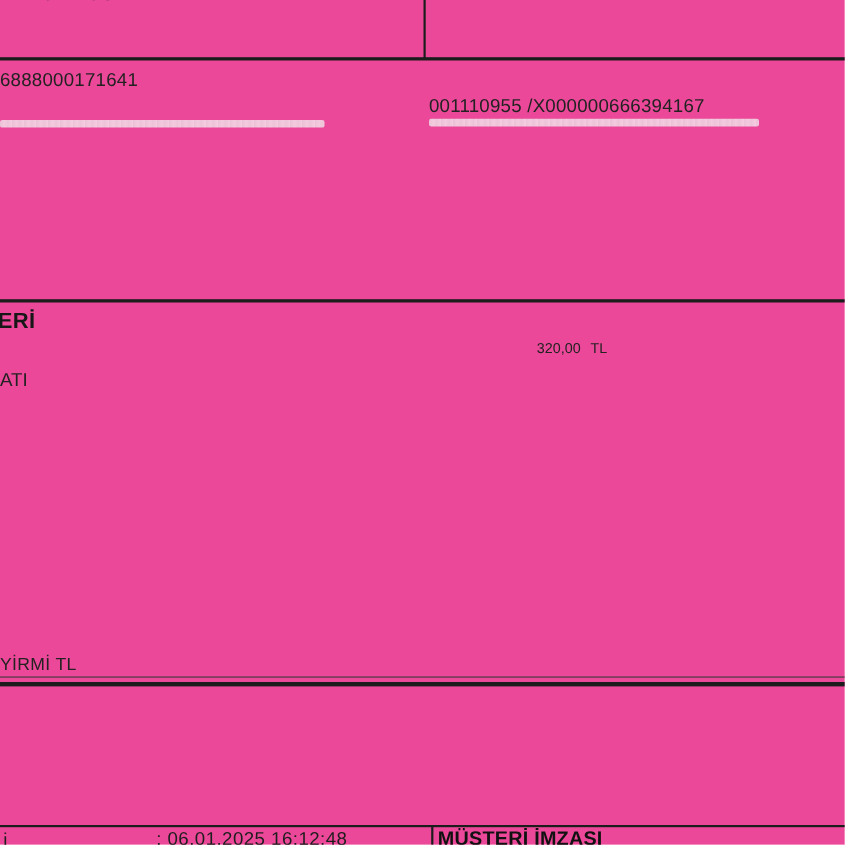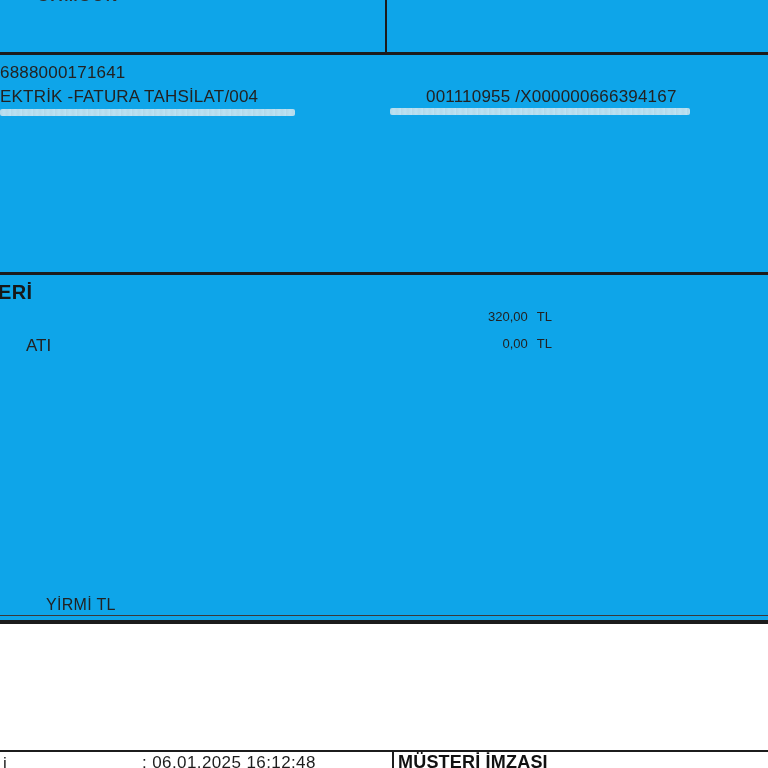--- a/index.html
+++ b/index.html
@@ -6,24 +6,24 @@
     margin: 0;
     padding: 0;
     width: 768px;
     height: 768px;
     overflow: hidden;
     background: #ffffff;
   }
   .doc {
     position: relative;
     width: 768px;
-    height: 620px;
+    height: 768px;
     font-family: "Liberation Sans", sans-serif;
     color: #1e1e1e;
-    background: #0ea5e9;
+    background: #ec4899;
   }
   .abs { position: absolute; white-space: nowrap; }
 
   
   .hline { position: absolute; left: 0; width: 768px; background: #1c1c1c; }
   .vline { position: absolute; width: 2px; background: #1c1c1c; }
 
   
   .branch-clip {
     position: absolute;
@@ -96,41 +96,37 @@
 
   <div class="branch-clip">
     <span>SAMSUN</span>
   </div>
 
   <div class="vline" style="left:385px; top:0; height:53px;"></div>
 
   <div class="hline" style="top:52px; height:3px;"></div>
 
   <div class="abs ref-line" style="left:0; top:63px;">6888000171641</div>
-  <div class="abs ref-line" style="left:0; top:87px;">EKTRİK -FATURA TAHSİLAT/004</div>
 
-  <div class="abs ref-line" style="left:390px; top:87px;margin-left:36px;">001110955 /X000000666394167</div>
+  <div class="abs ref-line" style="left:390px; top:87px;">001110955 /X000000666394167</div>
 
   <div class="ghost" style="left:0; top:109px; width:295px;"></div>
   <div class="ghost" style="left:390px; top:108px; width:300px;"></div>
 
   <div class="hline" style="top:272px; height:3px;"></div>
 
   <div class="abs section-title" style="left:-2px; top:281px;">ERİ</div>
 
   <div class="amount-row" style="top:309px;">
     <span>320,00</span><span class="cur">TL</span>
   </div>
 
-  <div class="row-label" style="top:336px;padding-left:26px;">ATI</div>
-  <div class="amount-row" style="top:336px;">
-    <span>0,00</span><span class="cur">TL</span>
-  </div>
+  <div class="row-label" style="top:336px;">ATI</div>
 
-  <div class="abs words-line" style="left:0; top:596px;margin-left:46px;">YİRMİ TL</div>
+  <div class="abs words-line" style="left:0; top:596px;">YİRMİ TL</div>
 
   <div class="hline" style="top:615px; height:1px; background:#3a3a3a;"></div>
   <div class="hline" style="top:620px; height:4px;"></div>
 
   <div class="hline" style="top:750px; height:2px;"></div>
 
   <div class="vline" style="left:392px; top:750px; height:18px;"></div>
 
   <div class="abs footer-label-frag" style="left:3px; top:754px;">i</div>
   <div class="abs footer-datetime" style="left:142px; top:753px;">: 06.01.2025 16:12:48</div>

